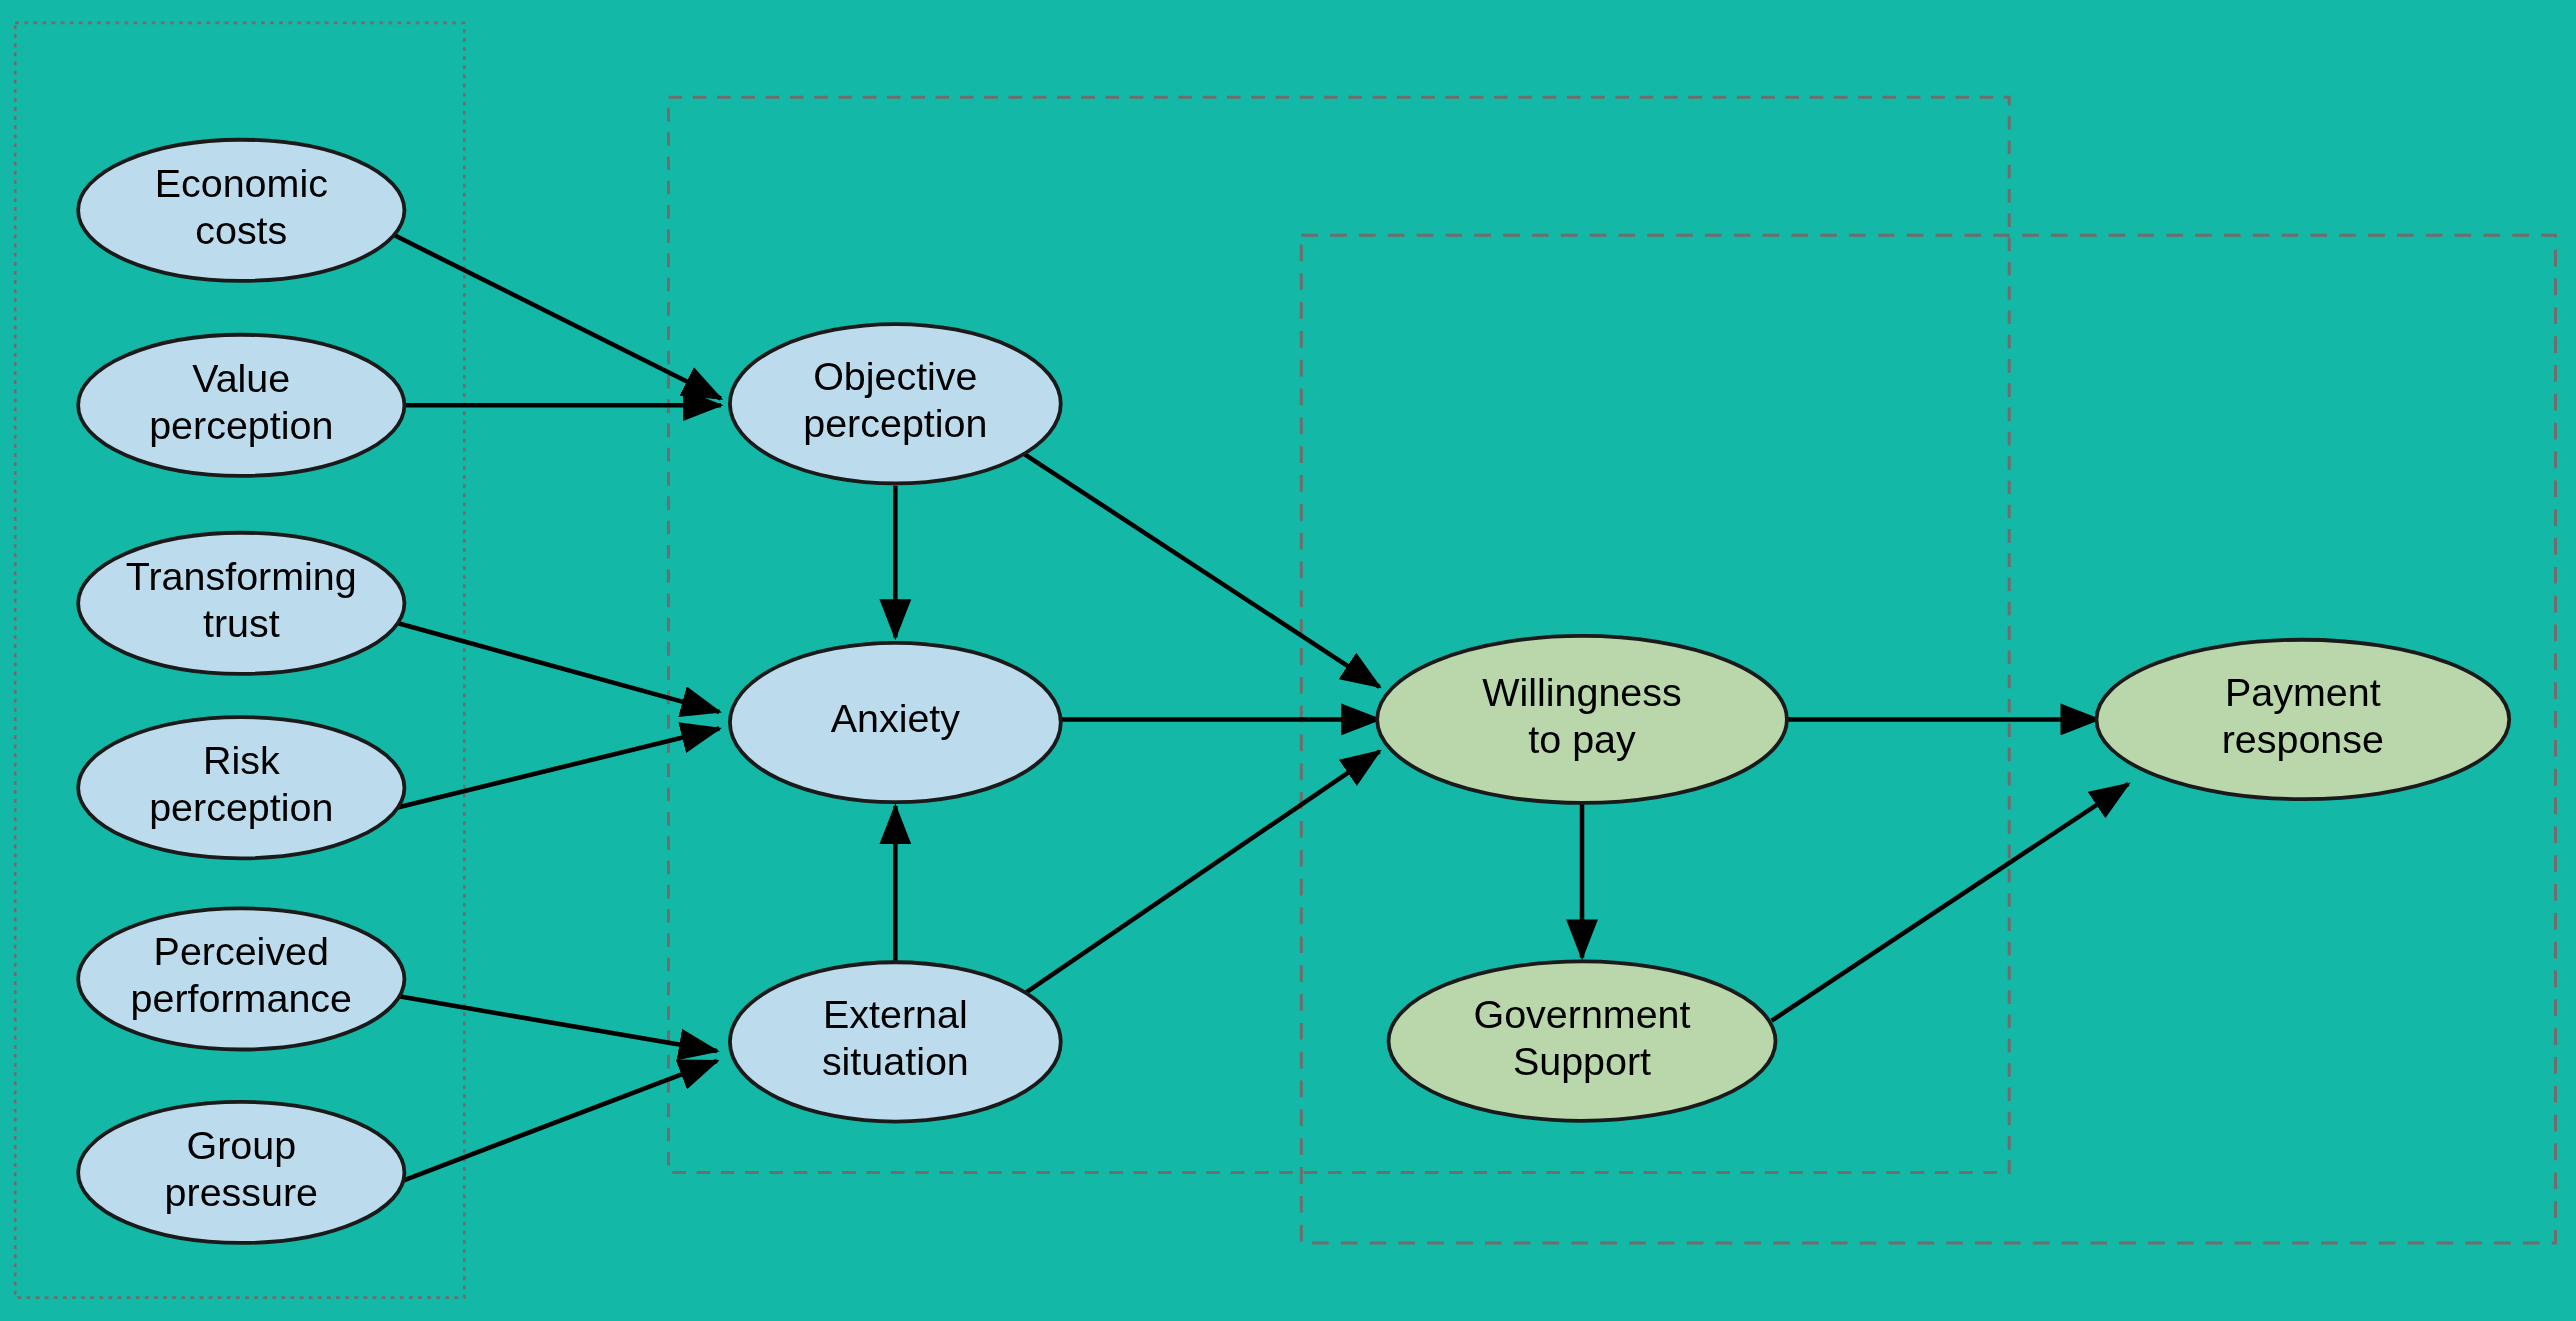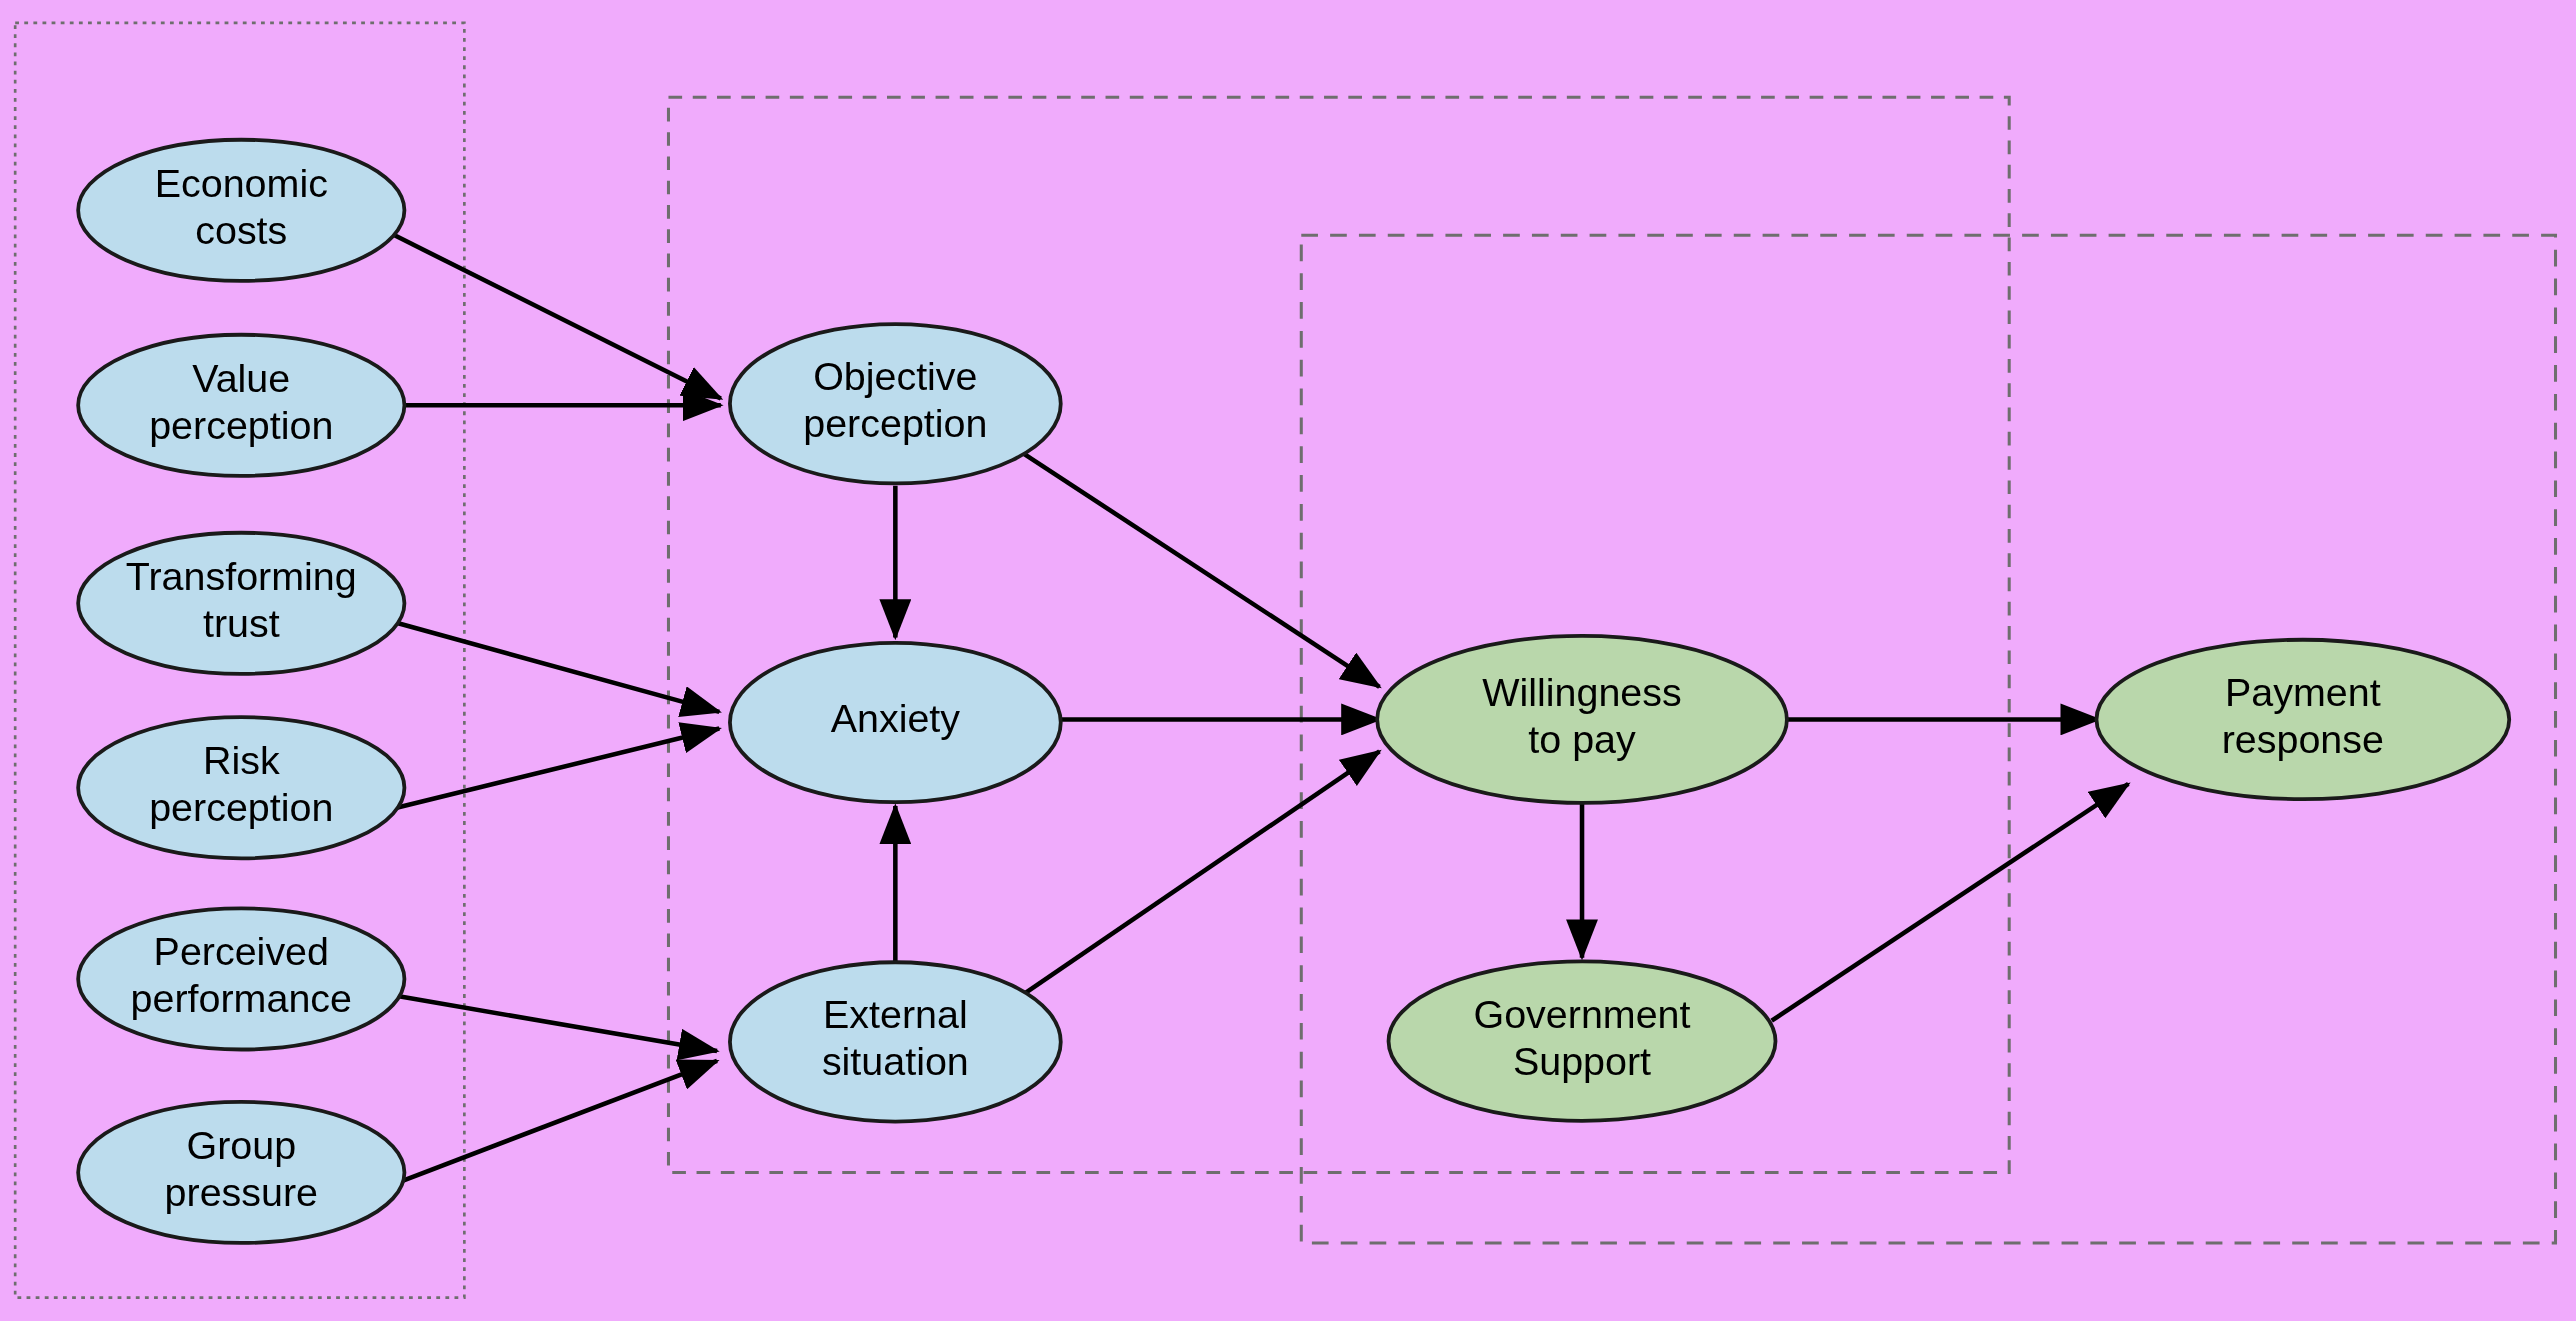--- a/index.html
+++ b/index.html
@@ -4,21 +4,21 @@
 <style>
   html, body {
     margin: 0;
     padding: 0;
     background: #ffffff;
   }
   #canvas-wrap {
     position: relative;
     width: 2576px;
     height: 1322px;
-    background: #f0abfc;
+    background: #14b8a6;
     overflow: hidden;
   }
   svg#diagram {
     display: block;
     width: 2576px;
     height: 1322px;
   }
   .node-ellipse {
     stroke: #1a1a1a;
     stroke-width: 5;

